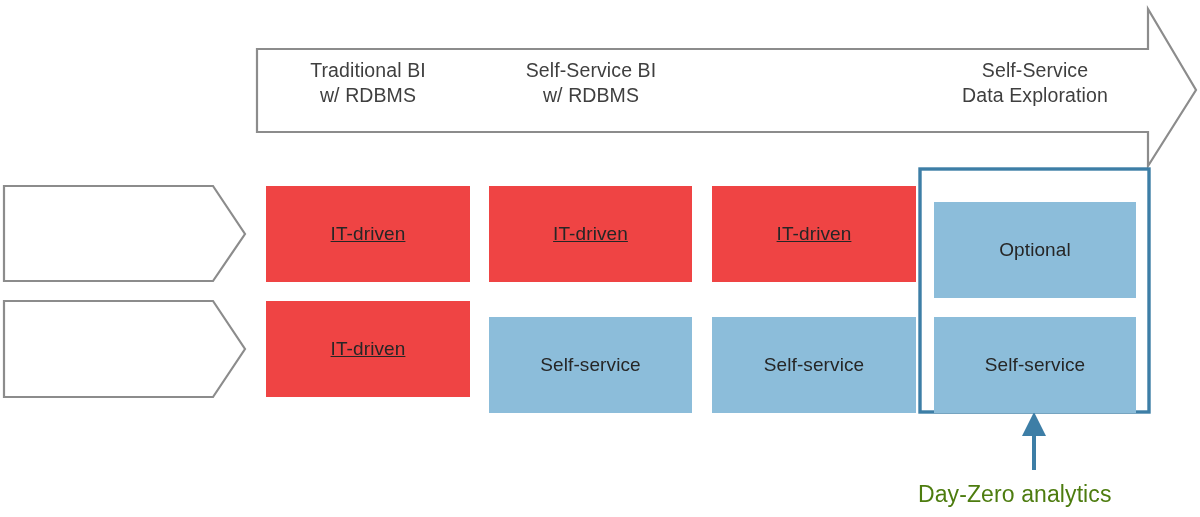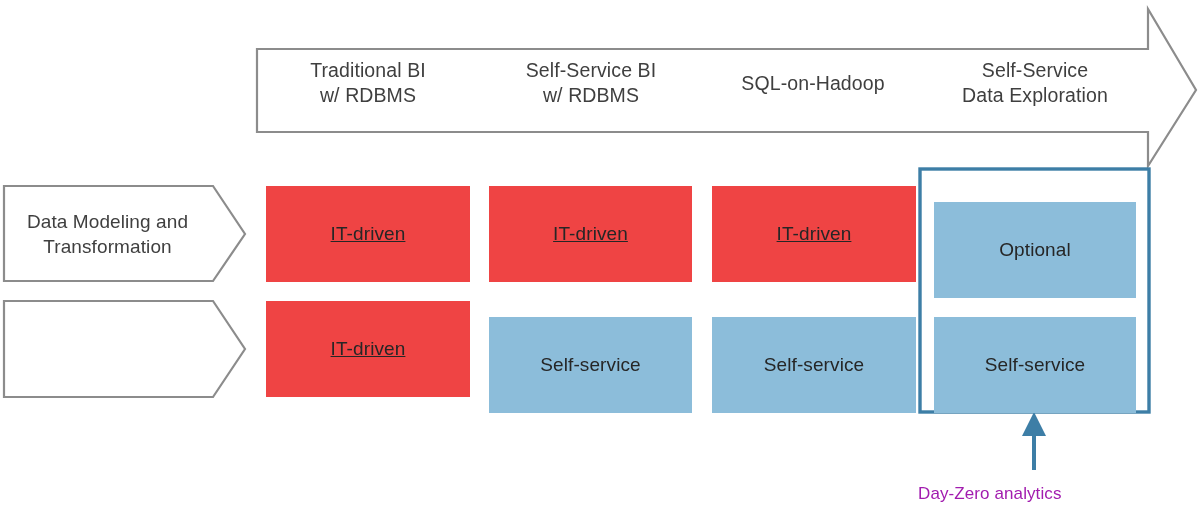--- a/index.html
+++ b/index.html
@@ -70,23 +70,23 @@
     letter-spacing: 0.1px;
     color: #262626;
     box-sizing: border-box;
   }
   .cell.gray { background: #ef4444; text-decoration: underline; }
   .cell.blue { background: #8cbdda; margin-top: 16px; }
 
   
   .callout-caption {
     position: absolute;
-    font-size: 17px;
+    font-size: 23px;
     line-height: 28px;
-    color: #a21caf;
+    color: #4d7c0f;
     letter-spacing: 0.1px;
     white-space: nowrap;
   }
 </style>
 </head>
 <body>
 
 <div id="diagram-root">
 
   <svg class="layer-svg" viewBox="0 0 1200 517">
@@ -104,27 +104,24 @@
       <polygon points="1034,412 1046,436 1022,436" fill="#3d7ea6"></polygon>
     </g>
   </svg>
 
   <div class="stage-label" style="left:266px; top:58px; width:204px;">Traditional BI
 w/ RDBMS</div>
 
   <div class="stage-label" style="left:489px; top:58px; width:204px;">Self-Service BI
 w/ RDBMS</div>
 
-  <div class="stage-label" style="left:711px; top:71px; width:204px;">SQL-on-Hadoop</div>
 
   <div class="stage-label" style="left:932px; top:58px; width:206px;">Self-Service
 Data Exploration</div>
 
-  <div class="row-label" style="left:4px; top:186px; width:241px; height:95px;">Data Modeling and
-Transformation</div>
 
 
   <div class="cell gray" style="left:266px; top:186px; width:204px; height:96px;">IT-driven</div>
 
   <div class="cell gray" style="left:489px; top:186px; width:203px; height:96px;">IT-driven</div>
 
   <div class="cell gray" style="left:712px; top:186px; width:204px; height:96px;">IT-driven</div>
 
   <div class="cell blue" style="left:934px; top:186px; width:202px; height:96px;">Optional</div>
 

